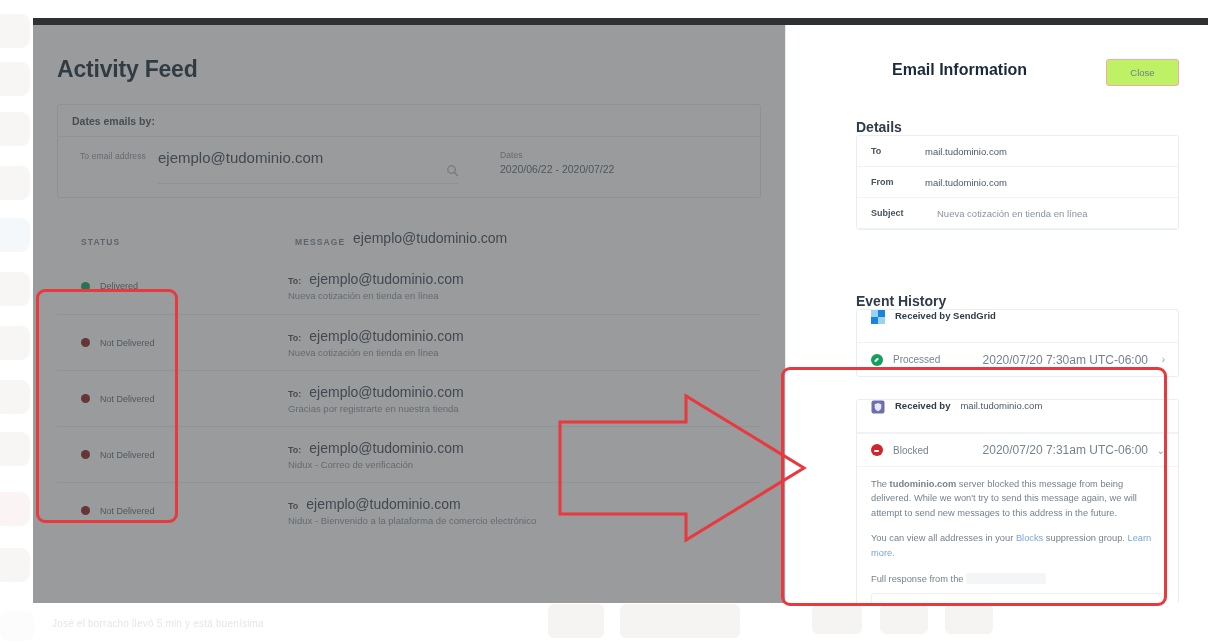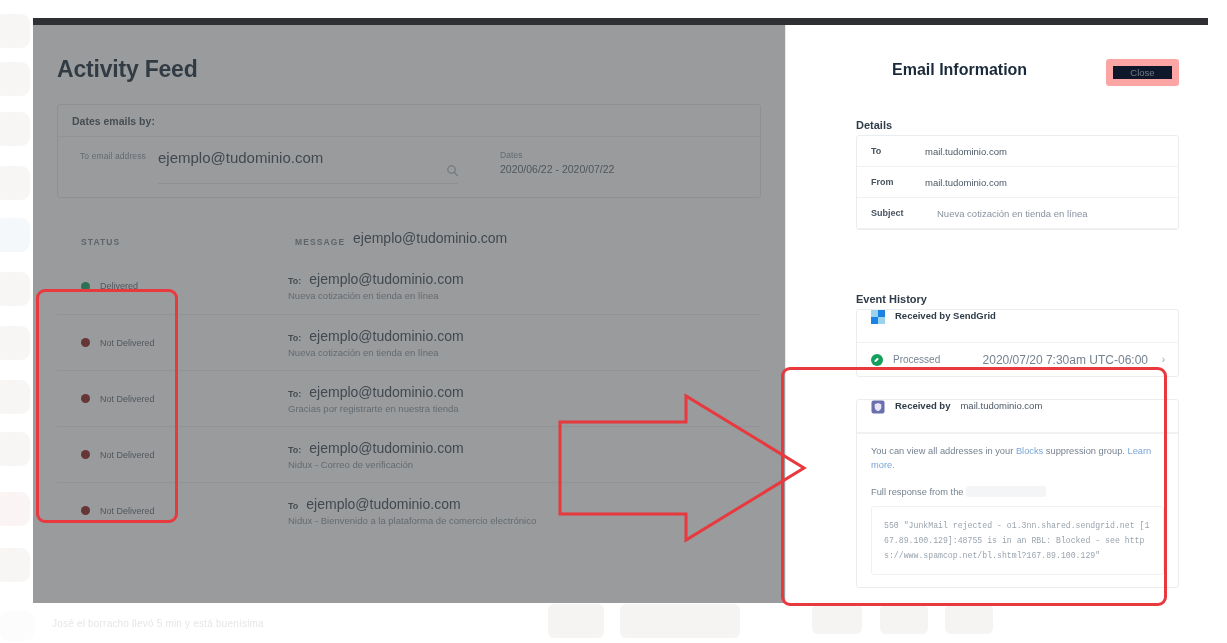--- a/index.html
+++ b/index.html
@@ -90,25 +90,25 @@
 
   
   .right-panel {
     position: absolute; left: 752px; top: 7px; width: 423px; height: 578px;
     background: #ffffff; z-index: 10; overflow: hidden;
     border-left: 1px solid #e9ecef;
   }
   .rp-title { position: absolute; left: 70px; top: 36px; font-size: 16px; font-weight: bold; color: #1a2a3a; margin-left: 36px; }
   .close-btn {
     position: absolute; left: 320px; top: 34px; width: 73px; height: 27px;
-    border: 7px solid #fca5a5; border-radius: 3px; background: #0f172a;
+    border: 1px solid #fca5a5; border-radius: 3px; background: #bef264;
     font-size: 9.5px; color: #6f7d8a; display: flex; align-items: center; justify-content: center;
     cursor: pointer;
   }
-  .section-label { position: absolute; font-size: 11px; font-weight: bold; color: #2e3b48; }
+  .section-label { position: absolute; font-size: 14px; font-weight: bold; color: #2e3b48; }
   .lbl-details { left: 70px; top: 94px; }
   .lbl-event { left: 70px; top: 268px; }
 
   .details-card {
     position: absolute; left: 70px; top: 110px; width: 323px;
     border: 1px solid #eaedf0; border-radius: 3px; background: #fff; overflow: hidden;
   }
   .dtl-row { display: flex; align-items: center; height: 31px; border-bottom: 1px solid #f0f2f4; }
   .dtl-key { width: 68px; padding-left: 14px; font-size: 9px; font-weight: bold; color: #46535f; flex: none; }
   .dtl-val { font-size: 9.5px; color: #4b5866; }
@@ -336,21 +336,28 @@
         <div class="ev-hdr">
           <span class="icon-sq">
             <svg width="14" height="14" viewBox="0 0 14 14">
               <rect x="0.5" y="0.5" width="13" height="13" rx="2" fill="#6b6fae"></rect>
               <path d="M7 3 L10.3 4.2 V7.3 C10.3 9.2 8.8 10.5 7 11.2 C5.2 10.5 3.7 9.2 3.7 7.3 V4.2 Z" fill="#e8e6f5"></path>
             </svg>
           </span>
           <span class="ev-hdr-title">Received by</span>
           <span class="ev-hdr-val">mail.tudominio.com</span>
         </div>
+        <div class="ev-row" style="border-top:1px solid #f0f2f4">
+          <span class="ev-ico bad"></span>
+          <span class="ev-name">Blocked</span>
+          <span class="ev-time">2020/07/20 7:31am UTC-06:00</span>
+          <span class="ev-caret">⌄</span>
+        </div>
         <div class="ev-body">
+          <div class="ev-para"><span>The </span><b>tudominio.com</b><span> server blocked this message from being delivered. While we won't try to send this message again, we will attempt to send new messages to this address in the future.</span></div>
           <div class="ev-para"><span>You can view all addresses in your </span><span class="lnk">Blocks</span><span> suppression group. </span><span class="lnk">Learn more.</span></div>
           <div class="full-resp-label"><span>Full response from the</span>
             <span class="resp-hl"></span>
           </div>
           <div class="code-box">550 "JunkMail rejected - o1.3nn.shared.sendgrid.net [167.89.100.129]:48755 is in an RBL: Blocked - see https://www.spamcop.net/bl.shtml?167.89.100.129"</div>
         </div>
       </div>
     </div>
   </div>
 

